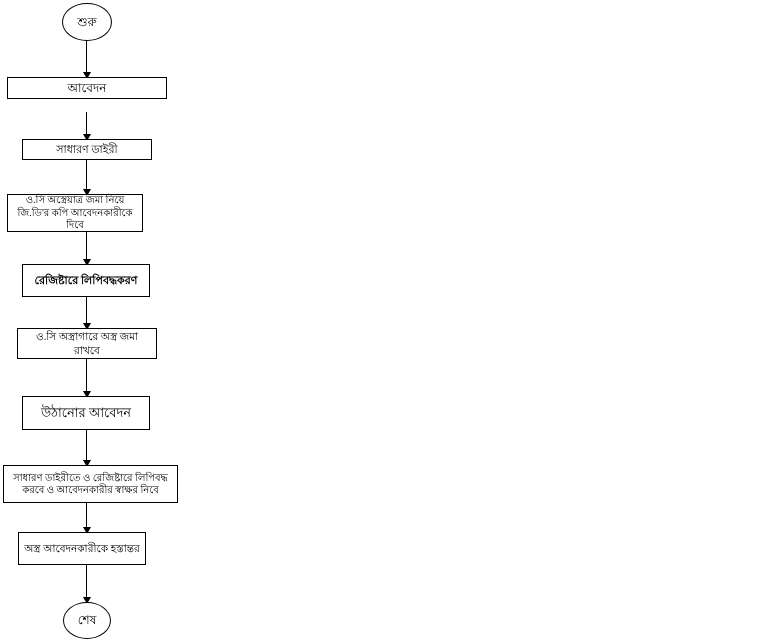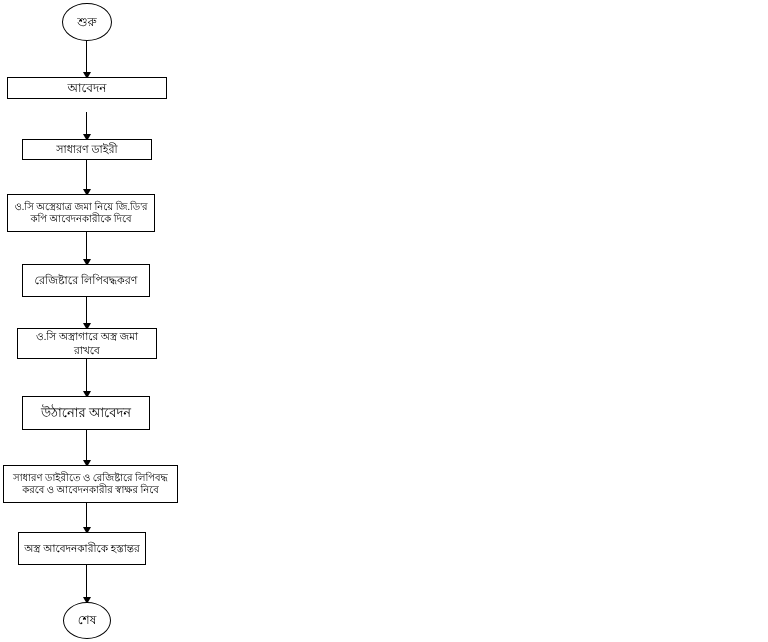--- a/index.html
+++ b/index.html
@@ -71,28 +71,28 @@
   <div class="connector" style="left:86px; top:112px; height:25px;"></div>
   <div class="arrowhead" style="left:83px; top:134px;"></div>
 
   <div class="node" style="left:22px; top:139px; width:130px; height:21px; font-size:11px;">
     <span>সাধারণ ডাইরী</span>
   </div>
 
   <div class="connector" style="left:86px; top:160px; height:32px;"></div>
   <div class="arrowhead" style="left:83px; top:189px;"></div>
 
-  <div class="node" style="left:7px; top:194px; width:148px; height:38px; font-size:10px; padding:2px 4px;">
+  <div class="node" style="left:7px; top:194px; width:136px; height:38px; font-size:10px; padding:2px 4px;">
     <span>ও.সি অস্ত্রেয়াত্র জমা নিয়ে জি.ডি'র কপি আবেদনকারীকে দিবে</span>
   </div>
 
   <div class="connector" style="left:86px; top:232px; height:30px;"></div>
   <div class="arrowhead" style="left:83px; top:259px;"></div>
 
-  <div class="node" style="left:22px; top:264px; width:128px; height:33px; font-size:11px;">
+  <div class="node" style="left:22px; top:264px; width:128px; height:33px; font-size:11px;font-weight:bold;">
     <span>রেজিষ্টারে লিপিবদ্ধকরণ</span>
   </div>
 
   <div class="connector" style="left:86px; top:297px; height:29px;"></div>
   <div class="arrowhead" style="left:83px; top:323px;"></div>
 
   <div class="node" style="left:17px; top:328px; width:140px; height:31px; font-size:10.5px; padding:2px 12px;">
     <span>ও.সি অস্ত্রাগারে অস্ত্র জমা রাখবে</span>
   </div>
 

